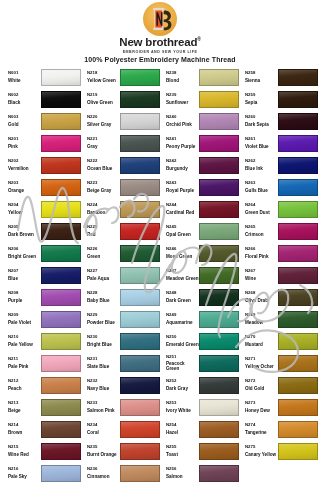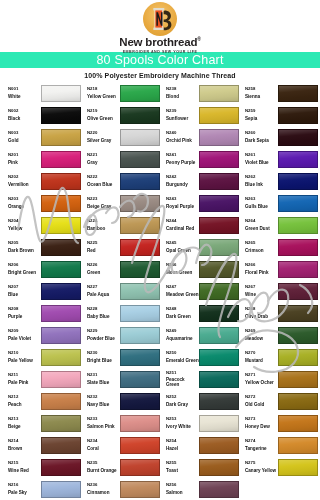--- a/index.html
+++ b/index.html
@@ -67,23 +67,20 @@
                    h-0.9 v-2.5 h0.8 c2.0 0 3.2 -1.0 3.2 -2.6 c0 -1.6 -1.2 -2.6 -3.2 -2.6 h-0.8 v-2.6 z" fill="#241b10" opacity="0.92"></path>
         </svg>
       </div>
       <div class="brand">
         <span>New brothread</span><span class="reg">®</span>
       </div>
       <div class="tagline">EMBROIDER AND SEW YOUR LIFE</div>
     </div>
   </div>
 
-  <div class="banner">
-    <span class="banner-title">80 Spools Color Chart</span>
-  </div>
 
   <div class="subtitle">100% Polyester Embroidery Machine Thread</div>
 
   <div class="grid">
       <div class="col-pair">
         <div class="column" style="width: 25%;">
           <div class="swatch-row">
             <div class="labels">
               <span class="code">N001</span>
               <span class="cname">White</span>

